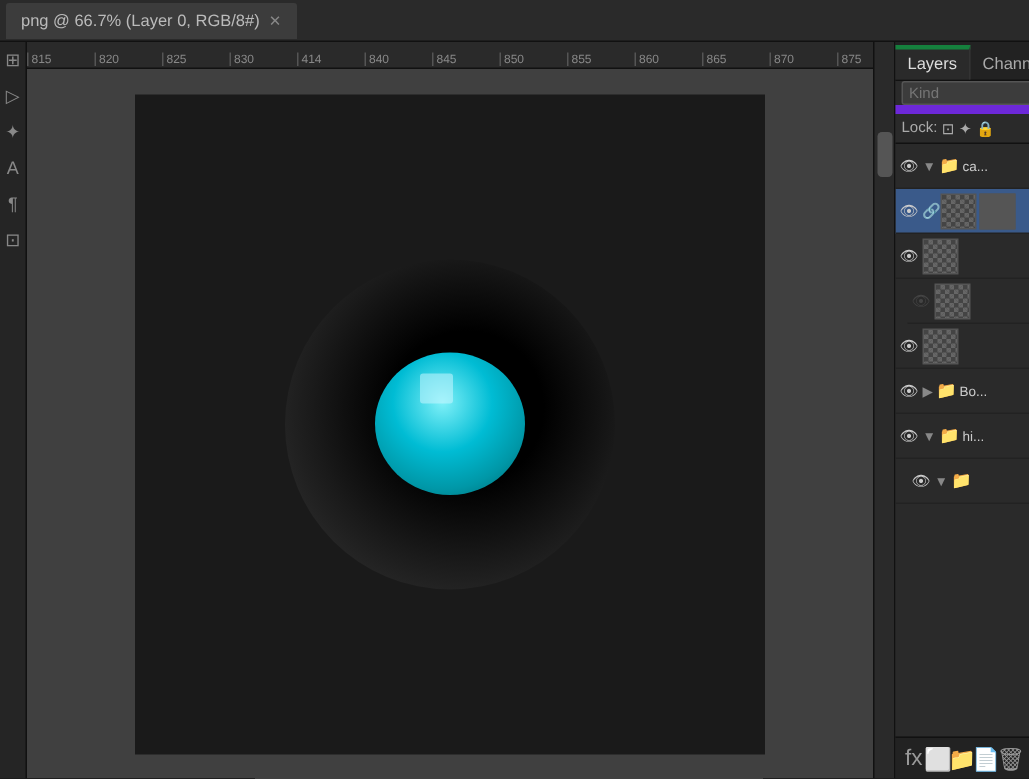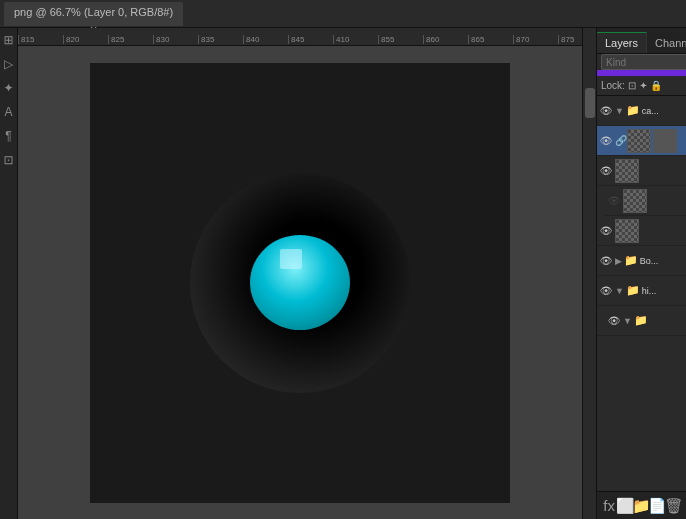--- a/index.html
+++ b/index.html
@@ -28,21 +28,20 @@
     .tab {
       background: #3c3c3c;
       color: #bbb;
       font-size: 11px;
       padding: 4px 10px;
       border-radius: 2px 2px 0 0;
       display: flex;
       align-items: center;
       gap: 6px;
       height: 24px;
-      flex-direction: column;
     }
     .tab-close {
       color: #888;
       font-size: 10px;
       cursor: pointer;
     }
 
     
     .main-area {
       display: flex;
@@ -171,21 +170,21 @@
     .panel-tab {
       padding: 4px 8px;
       font-size: 11px;
       color: #aaa;
       cursor: pointer;
       border-right: 1px solid #333;
     }
     .panel-tab.active {
       background: #2a2a2a;
       color: #ddd;
-      border-top: 1px solid #15803d;
+      border-top: 3px solid #15803d;
     }
 
     
     .kind-bar {
       display: flex;
       align-items: center;
       padding: 2px 4px;
       background: #2a2a2a;
       border-bottom: 6px solid #6d28d9;
       height: 22px;
@@ -374,24 +373,24 @@
   </div>
 
   <div class="canvas-wrapper">
 
     <div class="ruler">
       <div class="ruler-marks">
         <div class="ruler-mark">815</div>
         <div class="ruler-mark">820</div>
         <div class="ruler-mark">825</div>
         <div class="ruler-mark">830</div>
-        <div class="ruler-mark">835</div>
+        <div class="ruler-mark">414</div>
         <div class="ruler-mark">840</div>
         <div class="ruler-mark">845</div>
-        <div class="ruler-mark">410</div>
+        <div class="ruler-mark">850</div>
         <div class="ruler-mark">855</div>
         <div class="ruler-mark">860</div>
         <div class="ruler-mark">865</div>
         <div class="ruler-mark">870</div>
         <div class="ruler-mark">875</div>
       </div>
     </div>
 
     <div class="canvas-area">
       <div class="canvas-bg">

